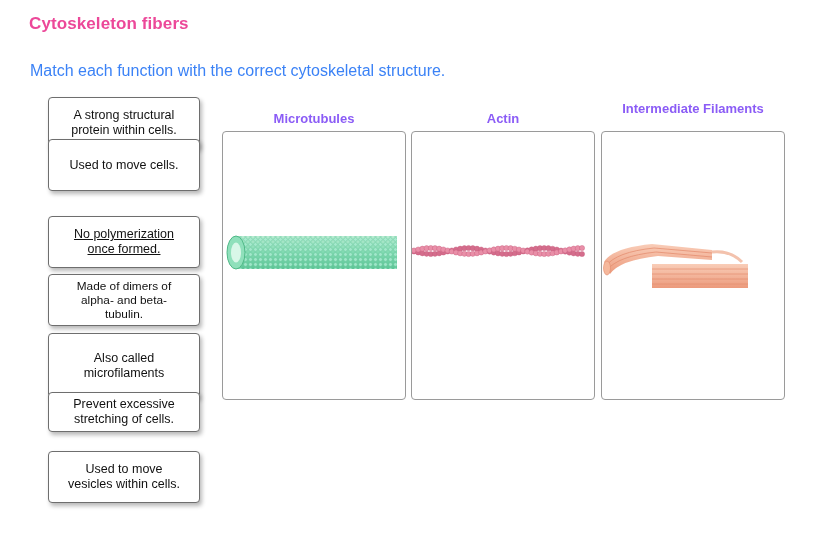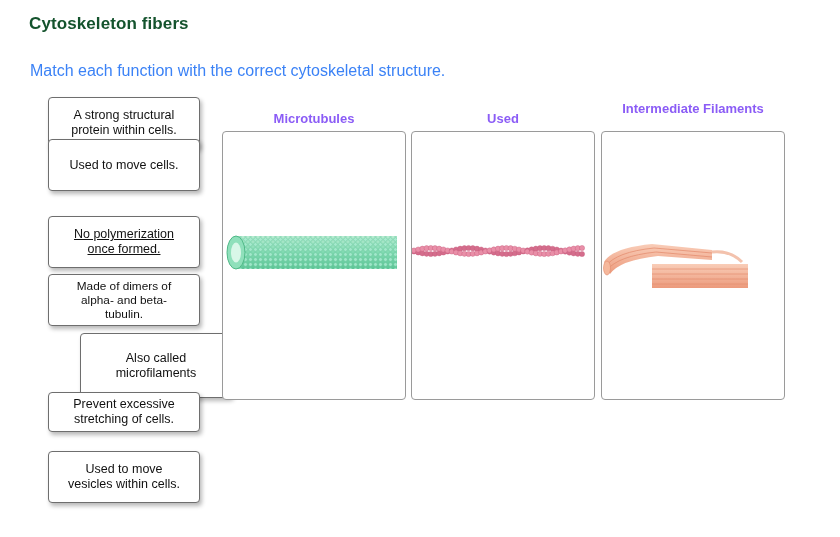--- a/index.html
+++ b/index.html
@@ -1,21 +1,21 @@
 <!DOCTYPE html>
 <html><head>
   <meta charset="utf-8">
   <style>
     html, body { margin: 0; padding: 0; }
     body {
       width: 840px; height: 537px; background: #ffffff; position: relative; overflow: hidden;
       font-family: "Liberation Sans", sans-serif; color: #1a1a1a;
     }
     .title {
-      position: absolute; left: 29px; top: 14px; font-size: 17px; font-weight: bold; color: #14532d;
+      position: absolute; left: 29px; top: 14px; font-size: 17px; font-weight: bold; color: #ec4899;
       letter-spacing: 0.1px;
     }
     .instructions {
       position: absolute; left: 30px; top: 62px; font-size: 16px; color: #3b82f6;
     }
     .card {
       position: absolute; left: 48px; width: 152px; box-sizing: border-box;
       border: 1px solid #6e6e6e; border-radius: 4px; background: #fff;
       box-shadow: 2px 3px 4px rgba(0,0,0,0.28);
       display: flex; align-items: center; justify-content: center; text-align: center;
@@ -49,33 +49,33 @@
     </div>
   <div class="card" style="top:139px;height:52px;">
       <span>Used to move cells.</span>
     </div>
   <div class="card" style="top:216px;height:52px;text-decoration:underline;">
       <span>No polymerization<br>once formed.</span>
     </div>
   <div class="card small" style="top:274px;height:52px;">
       <span>Made of dimers of<br>alpha- and beta-<br>tubulin.</span>
     </div>
-  <div class="card" style="top:333px;height:65px;margin-left:32px;">
+  <div class="card" style="top:333px;height:65px;">
       <span>Also called<br>microfilaments</span>
     </div>
   <div class="card" style="top:392px;height:40px;">
       <span>Prevent excessive<br>stretching of cells.</span>
     </div>
   <div class="card" style="top:451px;height:52px;">
       <span>Used to move<br>vesicles within cells.</span>
     </div>
 </div>
 
 <div class="col-label l0">Microtubules</div>
-<div class="col-label l1">Used</div>
+<div class="col-label l1">Actin</div>
 <div class="col-label l2">Intermediate Filaments</div>
 
 <div class="zone z0">
   <svg width="184" height="269">
     <defs>
       <linearGradient id="mtg" x1="0" y1="0" x2="0" y2="1">
         <stop offset="0" stop-color="#b8ecd2"></stop>
         <stop offset="0.5" stop-color="#7fd9b0"></stop>
         <stop offset="1" stop-color="#5cc596"></stop>
       </linearGradient>

